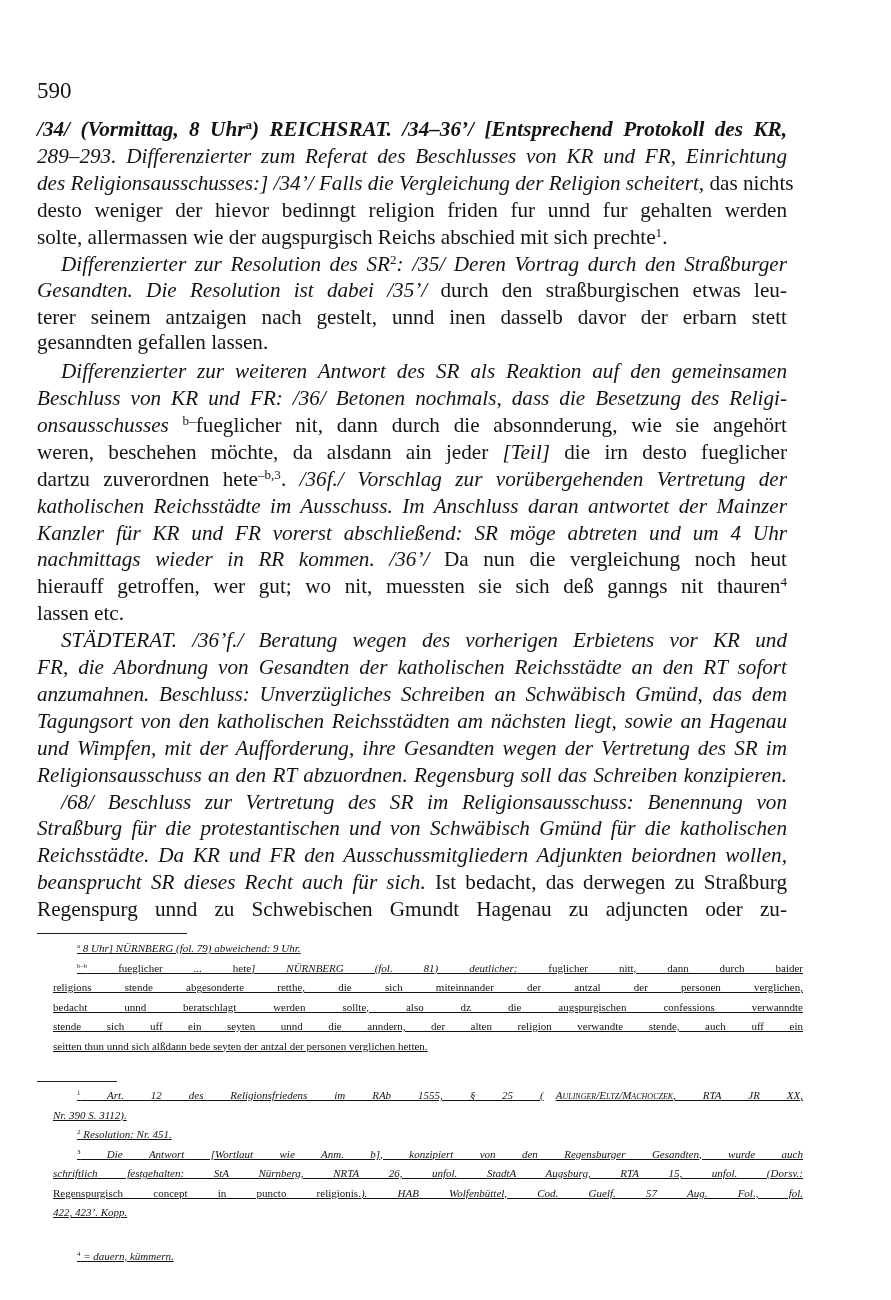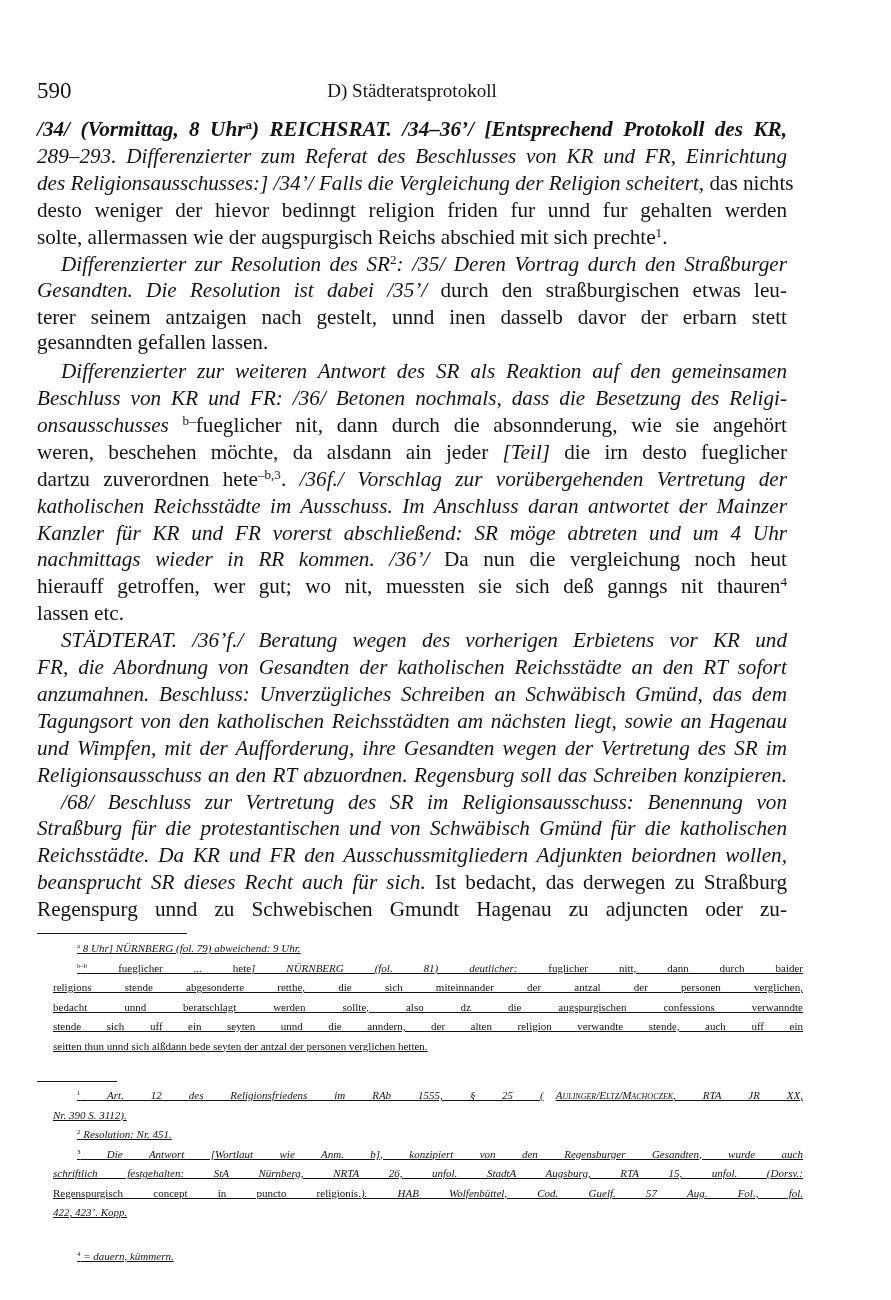--- a/index.html
+++ b/index.html
@@ -29,21 +29,20 @@
   .nline.justify { text-align: justify; text-align-last: justify; }
   .nline.indent { padding-left: 24px; width: 726px; }
 </style>
 </head>
 <body>
 
 <div class="page">
 
   <div class="running-head">
     <span class="page-number">590</span>
-    <div class="running-title">D) Städteratsprotokoll</div>
   </div>
 
   <div class="body-text">
       <div class="line justify" style="top: 0px; font-weight: bold;"><span class="i">/34/ (Vormittag, 8 Uhr</span><sup>a</sup><span class="i">) REICHSRAT. /34–36’/ [Entsprechend Protokoll des KR,</span></div>
       <div class="line justify" style="top: 26.9px;"><span class="i">289–293. Differenzierter zum Referat des Beschlusses von KR und FR, Einrichtung</span></div>
       <div class="line justify" style="top: 53.8px;"><span class="i">des Religionsausschusses:] /34’/ Falls die Vergleichung der Religion scheitert,</span><span> das nichts</span></div>
       <div class="line justify" style="top: 80.7px;"><span>desto weniger der hievor bedinngt religion friden fur unnd fur gehalten werden</span></div>
       <div class="line" style="top: 107.6px;"><span>solte, allermassen wie der augspurgisch Reichs abschied mit sich prechte</span><sup>1</sup><span>.</span></div>
       <div class="line indent justify" style="top: 134.5px;"><span class="i">Differenzierter zur Resolution des SR</span><sup>2</sup><span class="i">: /35/ Deren Vortrag durch den Straßburger</span></div>
       <div class="line justify" style="top: 161.4px;"><span class="i">Gesandten. Die Resolution ist dabei /35’/</span><span> durch den straßburgischen etwas leu-</span></div>

